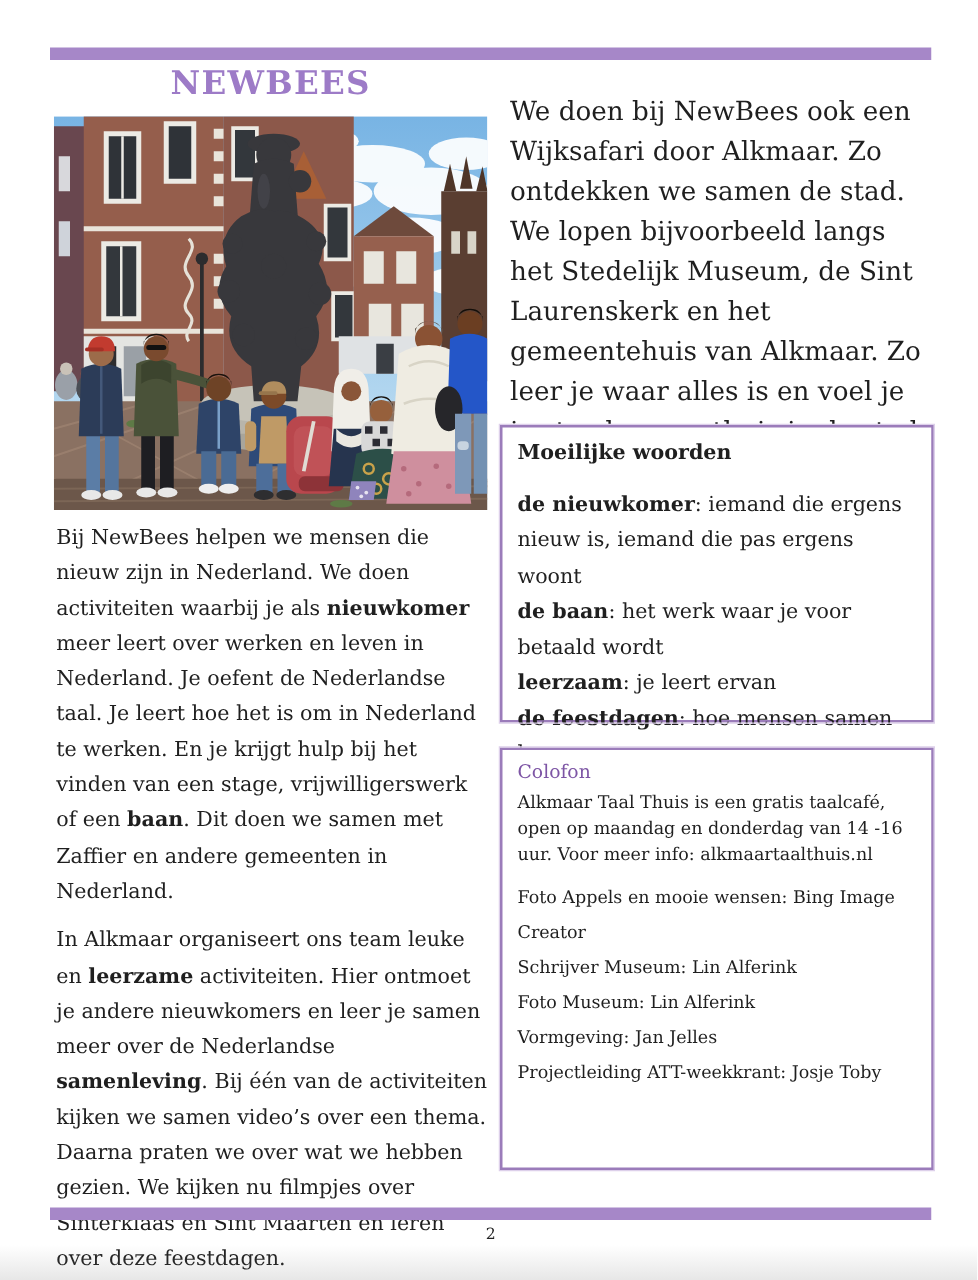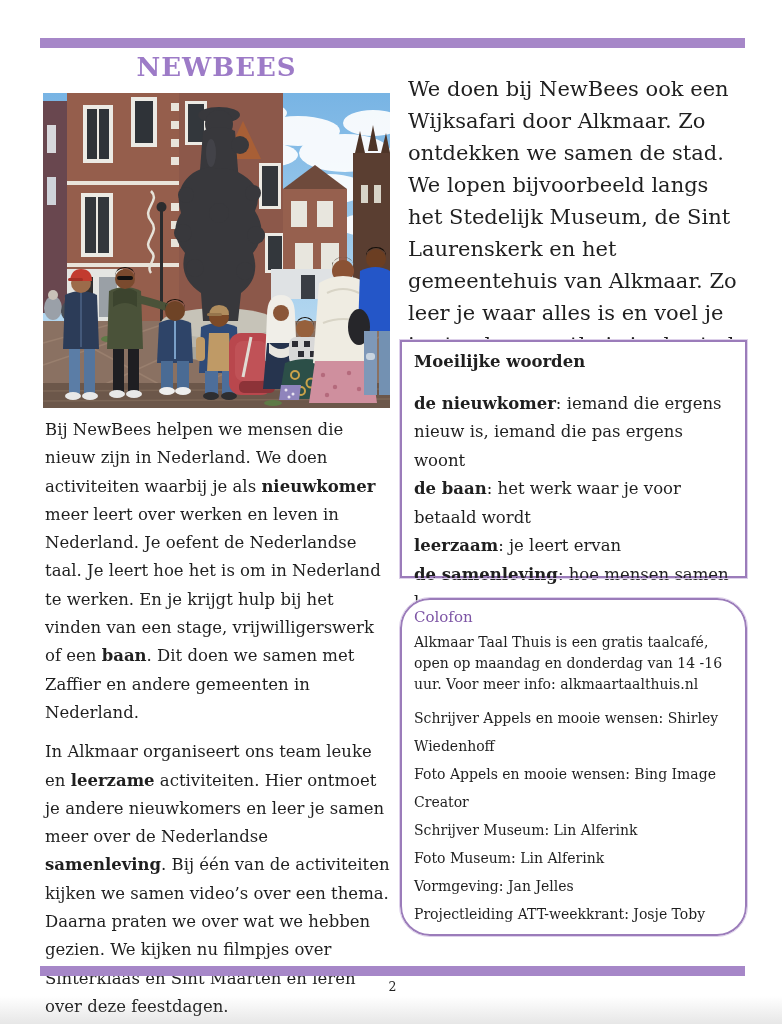--- a/index.html
+++ b/index.html
@@ -53,21 +53,20 @@
     top:340px;height:238px;
     padding:6px 12px;
     font-size:16.5px;line-height:28.5px;
   }
   .words-box .box-title{font-weight:bold;margin:0 0 13px 0;}
   .words-box p.entry{margin:0;}
   .colofon-box{
     top:598px;height:338px;
     padding:8px 12px;
     font-size:14px;
-    border-radius:30px;
   }
   .colofon-box .cf-title{
     color:var(--colofon-title);font-size:15px;margin:0 0 6px 0;
   }
   .colofon-box p.cf-first{line-height:21px;margin:0 0 9px 0;}
   .colofon-box p.cf-item{line-height:28px;margin:0;}
   .bottom-bar{
     position:absolute;left:40px;top:966px;width:705px;height:10px;
     background:var(--accent-bar);
   }
@@ -346,29 +345,28 @@
       <p>We doen bij NewBees ook een Wijksafari door Alkmaar. Zo ontdekken we samen de stad. We lopen bijvoorbeeld langs het Stedelijk Museum, de Sint Laurenskerk en het gemeentehuis van Alkmaar. Zo leer je waar alles is en voel je je steeds meer thuis in de stad.</p>
       <p>Bij NewBees leer je en doe je stap voor stap mee!</p>
     </div>
 
   <div class="info-box words-box">
     <p class="box-title">Moeilijke woorden</p>
     <div>
         <p class="entry"><b>de nieuwkomer</b><span>: iemand die ergens nieuw is, iemand die pas ergens woont</span></p>
         <p class="entry"><b>de baan</b><span>: het werk waar je voor betaald wordt</span></p>
         <p class="entry"><b>leerzaam</b><span>: je leert ervan</span></p>
-        <p class="entry"><b>de samenleving</b><span>: hoe mensen samen leven</span></p>
+        <p class="entry"><b>de feestdagen</b><span>: hoe mensen samen leven</span></p>
       </div>
   </div>
 
   <div class="info-box colofon-box">
     <p class="cf-title">Colofon</p>
     <div>
         <p class="cf-first">Alkmaar Taal Thuis is een gratis taalcafé, open op maandag en donderdag van 14 -16 uur. Voor meer info: alkmaartaalthuis.nl</p>
-        <p class="cf-item">Schrijver Appels en mooie wensen: Shirley Wiedenhoff</p>
         <p class="cf-item">Foto Appels en mooie wensen: Bing Image Creator</p>
         <p class="cf-item">Schrijver Museum: Lin Alferink</p>
         <p class="cf-item">Foto Museum: Lin Alferink</p>
         <p class="cf-item">Vormgeving: Jan Jelles</p>
         <p class="cf-item">Projectleiding ATT-weekkrant: Josje Toby</p>
       </div>
   </div>
 
   <div class="bottom-bar"></div>
 

